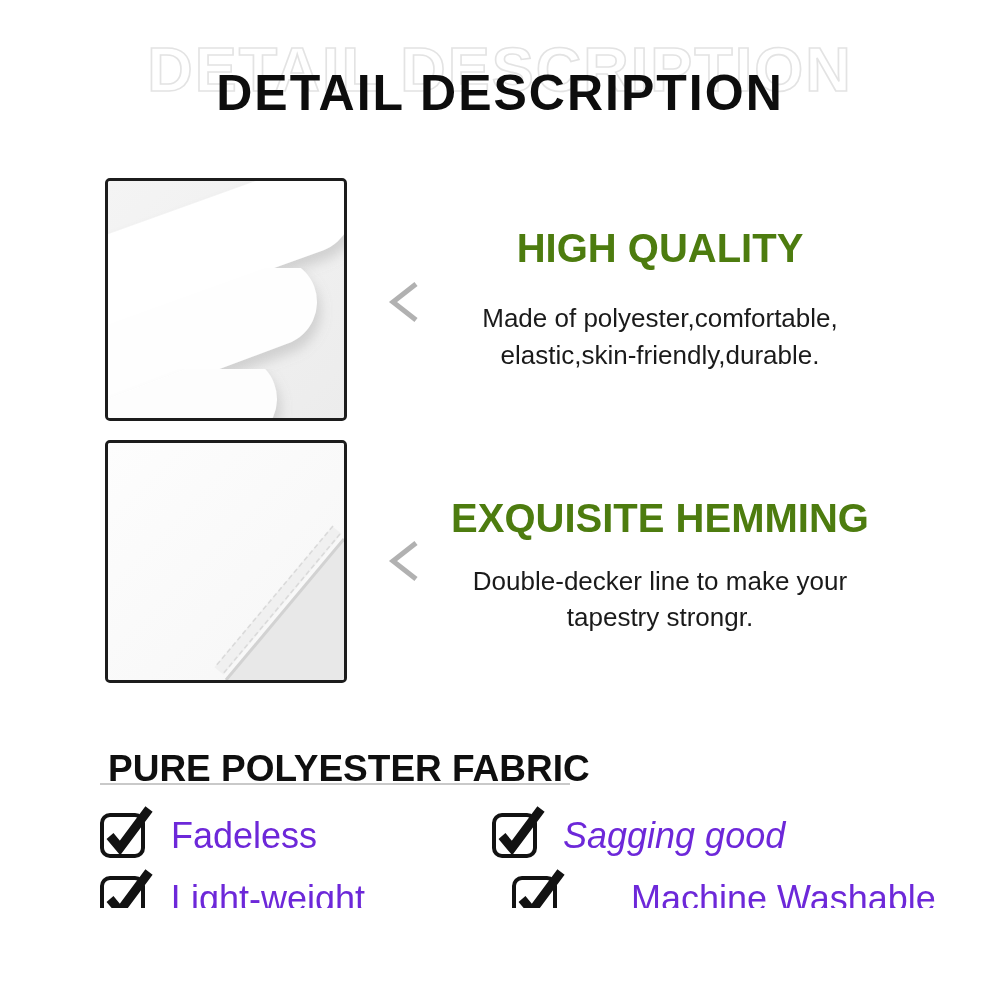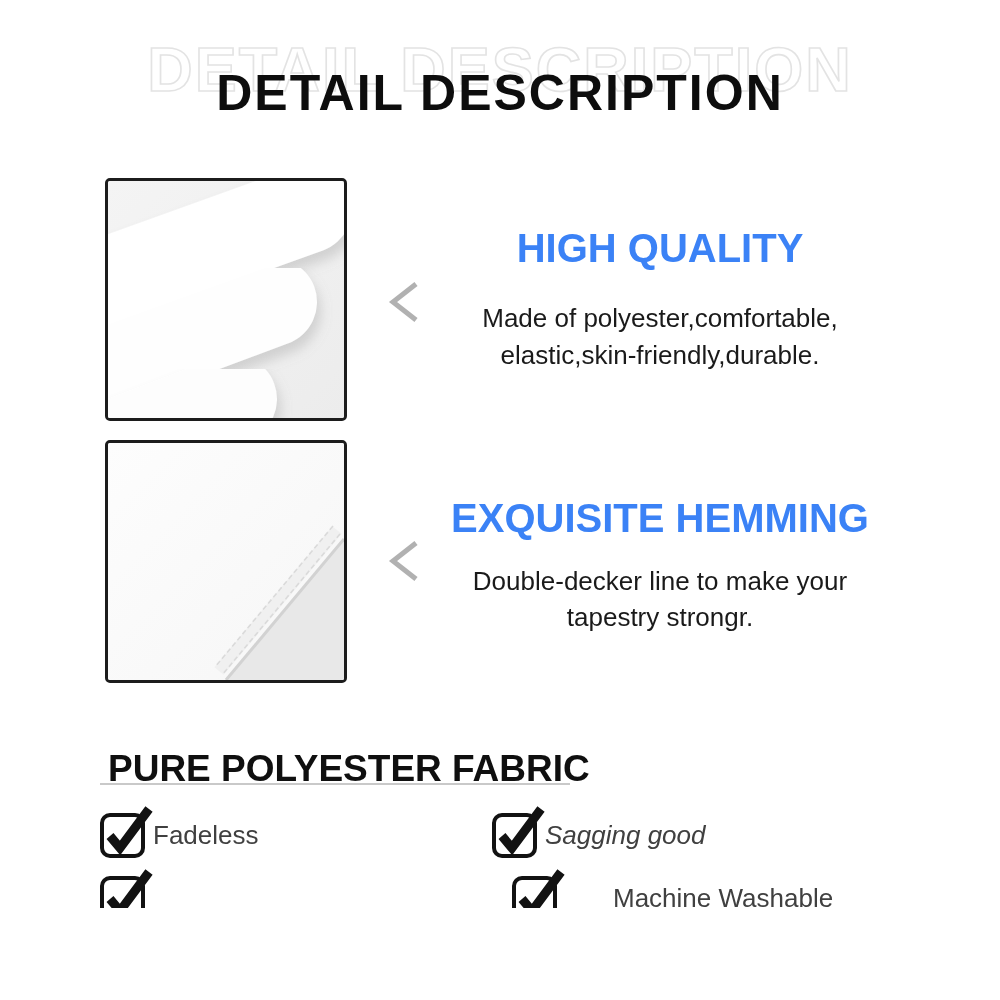--- a/index.html
+++ b/index.html
@@ -42,21 +42,21 @@
 
   
   .chevron { position:absolute; left:388px; width:32px; height:42px; }
   .chevron-1 { top:281px; }
   .chevron-2 { top:540px; }
 
   
   .sec-heading {
     position:absolute; left:420px; width:480px;
     margin:0; text-align:center;
-    font-size:40px; font-weight:bold; color:#3b82f6;
+    font-size:40px; font-weight:bold; color:#4d7c0f;
     white-space:nowrap;
   }
   .sec1-heading { top:226px; }
   .sec2-heading { top:496px; }
   .sec-body {
     position:absolute; left:415px; width:490px;
     text-align:center; font-size:26px; color:#1a1a1a;
   }
   .sec1-body { top:300px; line-height:37px; }
   .sec2-body { top:563px; line-height:36px;text-align:center; }
@@ -80,21 +80,21 @@
   .checkbox {
     position:relative; width:37px; height:37px; flex:0 0 auto;
     border:4px solid #121212; border-radius:10px;
     background:#fff;
   }
   .check-svg {
     position:absolute; left:-1px; top:-14px;
     width:52px; height:56px; overflow:visible;
   }
   .feature-label {
-    margin-left:8px; font-size:26px; color:#404040; white-space:nowrap;
+    margin-left:26px; font-size:36px; color:#6d28d9; white-space:nowrap;
   }
 </style>
 </head>
 <body>
 
 <div class="canvas">
 
   <div class="ghost-title">DETAIL DESCRIPTION</div>
   <h1 class="main-title">DETAIL DESCRIPTION</h1>
 
@@ -169,20 +169,21 @@
     </span>
     <span class="feature-label">Fadeless</span>
   </div>
 
   <div class="feature-item fi-1">
     <span class="checkbox">
       <svg class="check-svg" viewBox="0 0 52 56">
         <polyline points="7,33 17,45 46,6" fill="none" stroke="#121212" stroke-width="9"></polyline>
       </svg>
     </span>
+    <span class="feature-label">Light-weight</span>
   </div>
 
   <div class="feature-item fi-2">
     <span class="checkbox">
       <svg class="check-svg" viewBox="0 0 52 56">
         <polyline points="7,33 17,45 46,6" fill="none" stroke="#121212" stroke-width="9"></polyline>
       </svg>
     </span>
     <span class="feature-label">Sagging good</span>
   </div>

